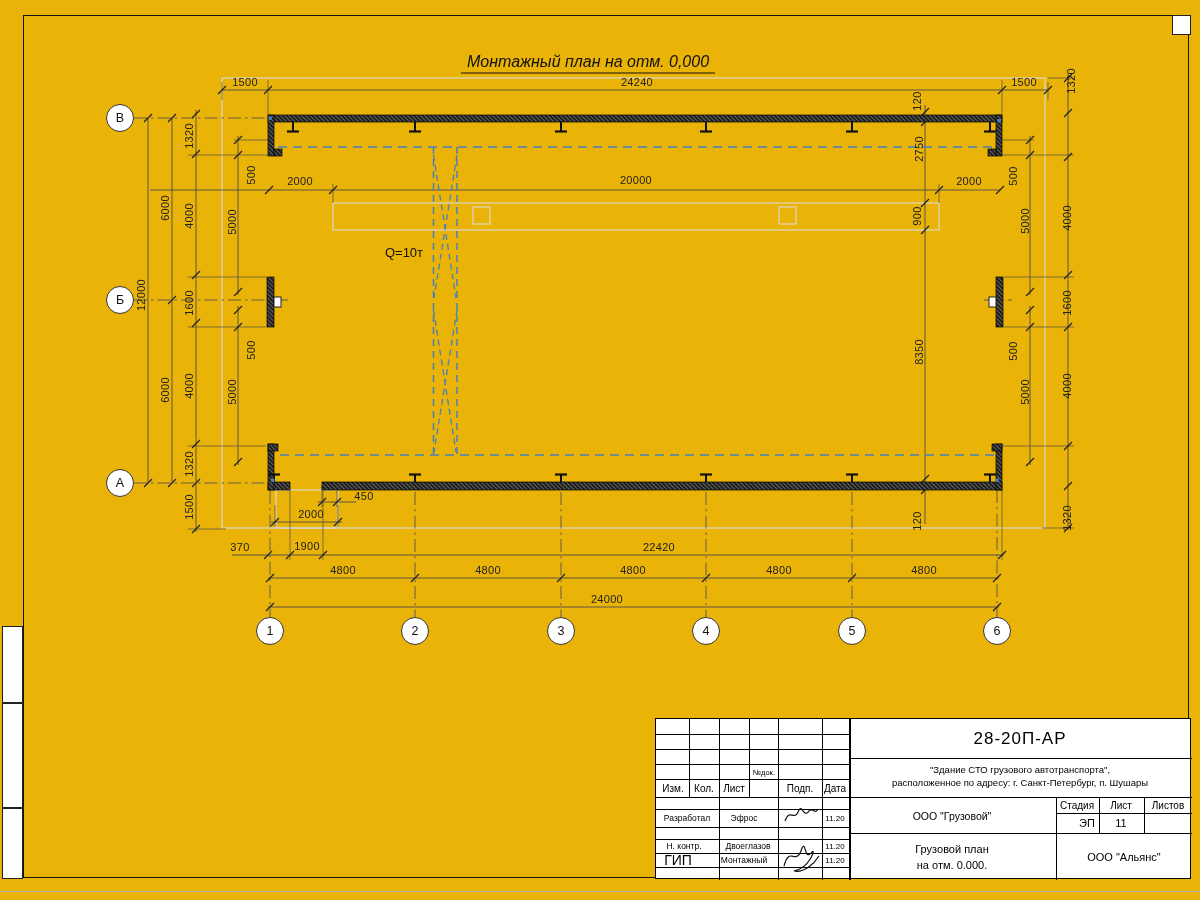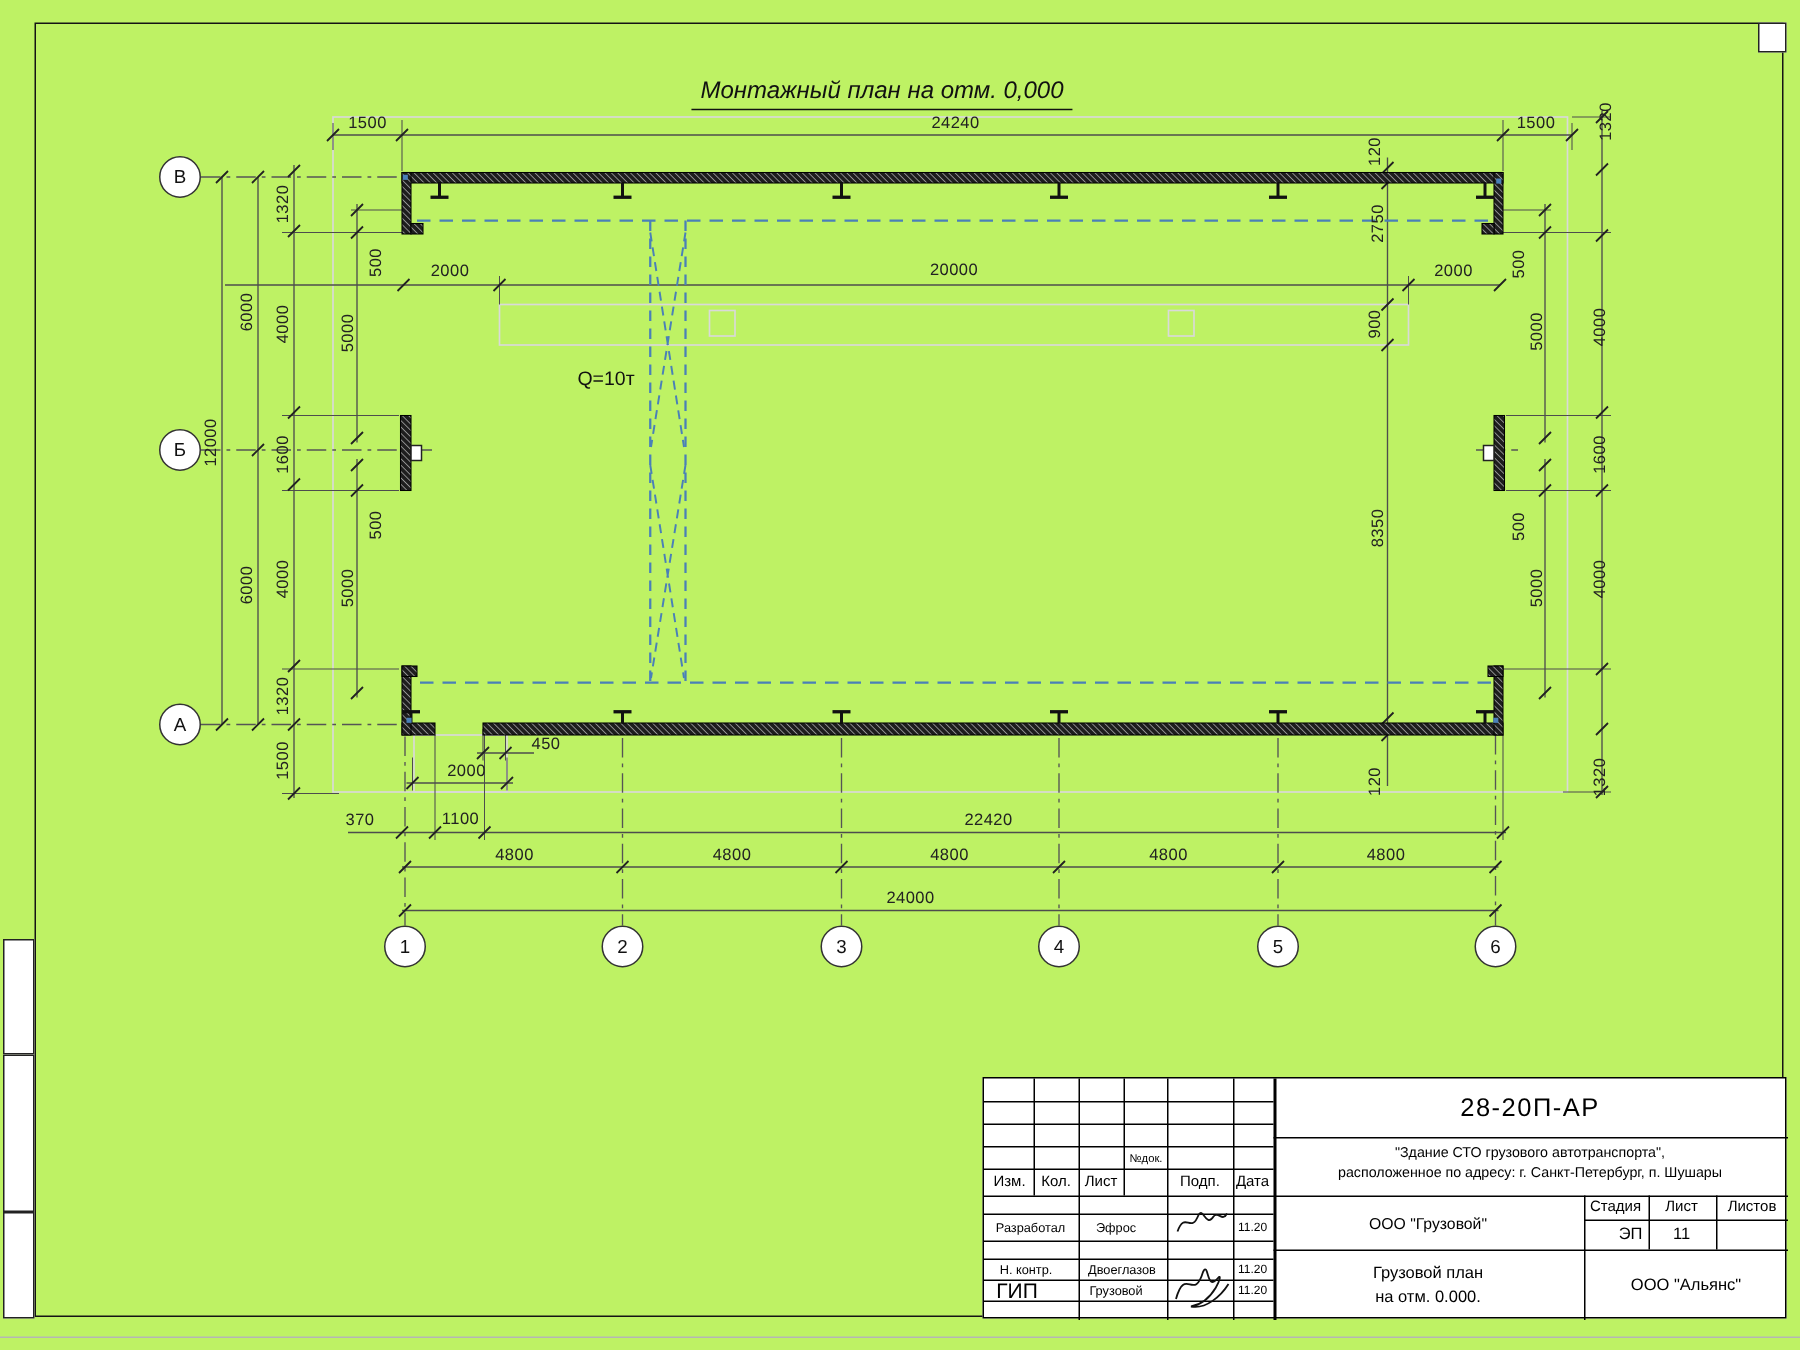--- a/index.html
+++ b/index.html
@@ -1,16 +1,16 @@
 <!DOCTYPE html>
 <html><head>
 <meta charset="utf-8">
 <style>
   html,body{margin:0;padding:0;background:#ffffff;}
-  #sheet{position:relative;width:1200px;height:900px;background:#bef264;overflow:hidden;
+  #sheet{position:relative;width:1200px;height:900px;background:#eab308;overflow:hidden;
          font-family:"Liberation Sans",sans-serif;}
   svg{position:absolute;left:0;top:0;}
   .dl{position:absolute;font-size:11px;color:#222;transform:translate(-50%,-50%);
       white-space:nowrap;letter-spacing:.3px;}
   .dlr{transform:translate(-50%,-50%) rotate(-90deg);}
   .bub{position:absolute;width:26px;height:26px;border:1.2px solid #333;border-radius:50%;
        background:#fff;display:flex;align-items:center;justify-content:center;
        font-size:12.5px;color:#111;transform:translate(-50%,-50%);}
   .ttl{position:absolute;left:588px;top:63px;transform:translate(-50%,-50%);
        font-size:16px;font-style:italic;color:#111;border-bottom:1.3px solid #111;
@@ -223,21 +223,21 @@
   <div class="dl dlr" style="left:1013px;top:351px">500</div>
   <div class="dl dlr" style="left:1025px;top:392px">5000</div>
   <div class="dl dlr" style="left:1071px;top:81px">1320</div>
   <div class="dl dlr" style="left:1067px;top:218px">4000</div>
   <div class="dl dlr" style="left:1067px;top:303px">1600</div>
   <div class="dl dlr" style="left:1067px;top:386px">4000</div>
   <div class="dl dlr" style="left:1067px;top:518px">1320</div>
   <div class="dl" style="left:364px;top:496px">450</div>
   <div class="dl" style="left:311px;top:514px">2000</div>
   <div class="dl" style="left:240px;top:547px">370</div>
-  <div class="dl" style="left:307px;top:546px">1100</div>
+  <div class="dl" style="left:307px;top:546px">1900</div>
   <div class="dl" style="left:659px;top:547px">22420</div>
   <div class="dl" style="left:343px;top:570px">4800</div>
   <div class="dl" style="left:488px;top:570px">4800</div>
   <div class="dl" style="left:633px;top:570px">4800</div>
   <div class="dl" style="left:779px;top:570px">4800</div>
   <div class="dl" style="left:924px;top:570px">4800</div>
   <div class="dl" style="left:607px;top:599px">24000</div>
 
   <div class="bub" style="left:120px;top:118px">В</div>
   <div class="bub" style="left:120px;top:300px">Б</div>
@@ -289,21 +289,21 @@
     <div class="tc" style="left:144px;top:69px;font-size:10px">Подп.</div>
     <div class="tc" style="left:179px;top:69px;font-size:10px">Дата</div>
 
     <div class="tc" style="left:31px;top:99px;font-size:8.5px">Разработал</div>
     <div class="tc" style="left:88px;top:99px;font-size:8.5px">Эфрос</div>
     <div class="tc" style="left:179px;top:99px;font-size:8px">11.20</div>
     <div class="tc" style="left:28px;top:127px;font-size:8.5px">Н. контр.</div>
     <div class="tc" style="left:92px;top:127px;font-size:8.5px">Двоеглазов</div>
     <div class="tc" style="left:179px;top:127px;font-size:8px">11.20</div>
     <div class="tc" style="left:22px;top:141px;font-size:14px">ГИП</div>
-    <div class="tc" style="left:88px;top:141px;font-size:8.5px">Грузовой</div>
+    <div class="tc" style="left:88px;top:141px;font-size:8.5px">Монтажный</div>
     <div class="tc" style="left:179px;top:141px;font-size:8px">11.20</div>
 
     <svg class="sig" style="left:126px;top:84px" width="38" height="24">
       <path d="M3,18 C8,4 12,20 17,7 C20,1 22,16 27,8 C30,4 33,12 36,6" fill="none" stroke="#111" stroke-width="1.2"></path>
     </svg>
     <svg class="sig" style="left:124px;top:119px" width="42" height="38">
       <path d="M4,28 C10,6 16,30 22,10 C26,2 24,24 32,14 C36,9 30,30 14,33 C24,35 34,26 39,18" fill="none" stroke="#111" stroke-width="1.2"></path>
     </svg>
 
     <div class="tc" style="left:364px;top:20px;font-size:17px;letter-spacing:1px">28-20П-АР</div>

